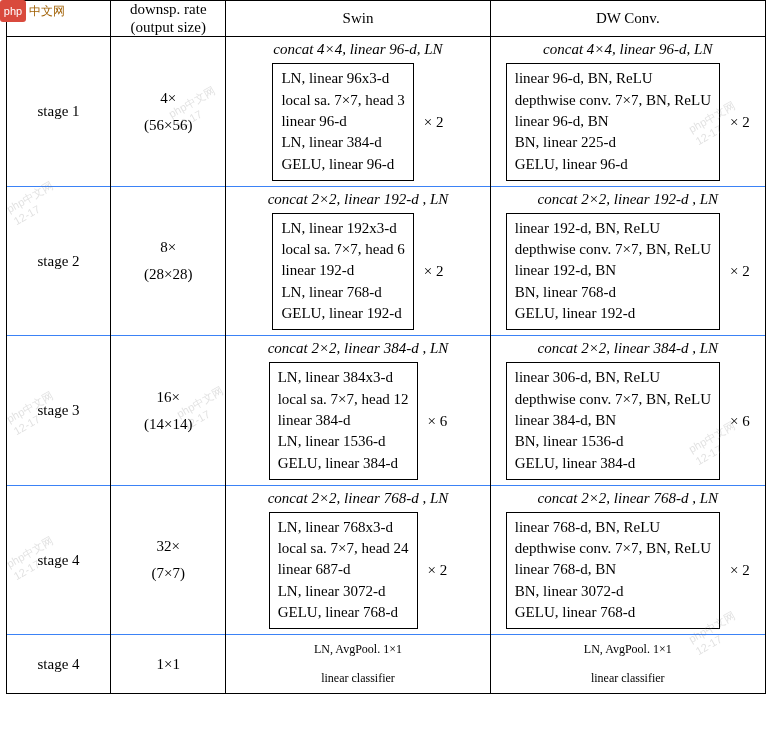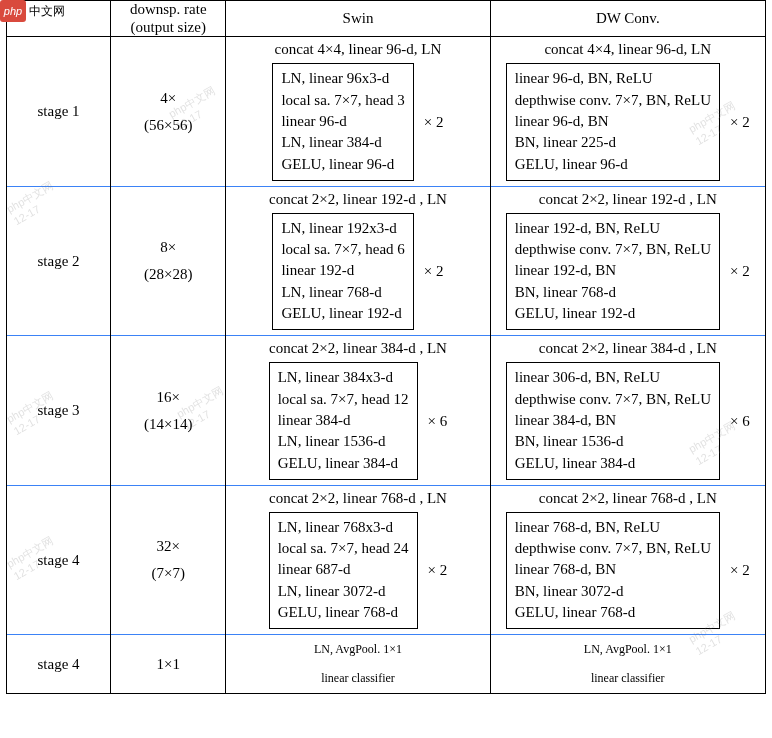--- a/index.html
+++ b/index.html
@@ -44,27 +44,26 @@
     height: 22px;
     background: #d94a3d;
     border-radius: 3px;
     color: #ffffff;
     font-family: "Liberation Sans", sans-serif;
     font-size: 11px;
     display: flex;
     align-items: center;
     justify-content: center;
     letter-spacing: 0px;
-    font-style: italic;
   }
   .php-badge .cnlabel {
     margin-left: 3px;
     font-family: "Liberation Sans", sans-serif;
     font-size: 12px;
-    color: #000000;
+    color: #a16207;
   }
 
   
   .table-wrap {
     position: absolute;
     left: 6px;
     top: 0px;
     width: 688px;
   }
   table.main {
@@ -95,20 +94,21 @@
     font-size: 15px;
     line-height: 1.18;
   }
   .rate-cell { font-size: 15px; line-height: 1.25; padding: 4px 0; }
 
   
   .concat {
     font-size: 15px;
     padding: 4px 0 5px 0;
     text-align: center;
+    font-style: italic;
   }
   
   .blockrow {
     display: flex;
     align-items: stretch;
     justify-content: center;
     padding: 0 4px 5px 4px;
   }
   .blockbox {
     border: 1px solid #000;

